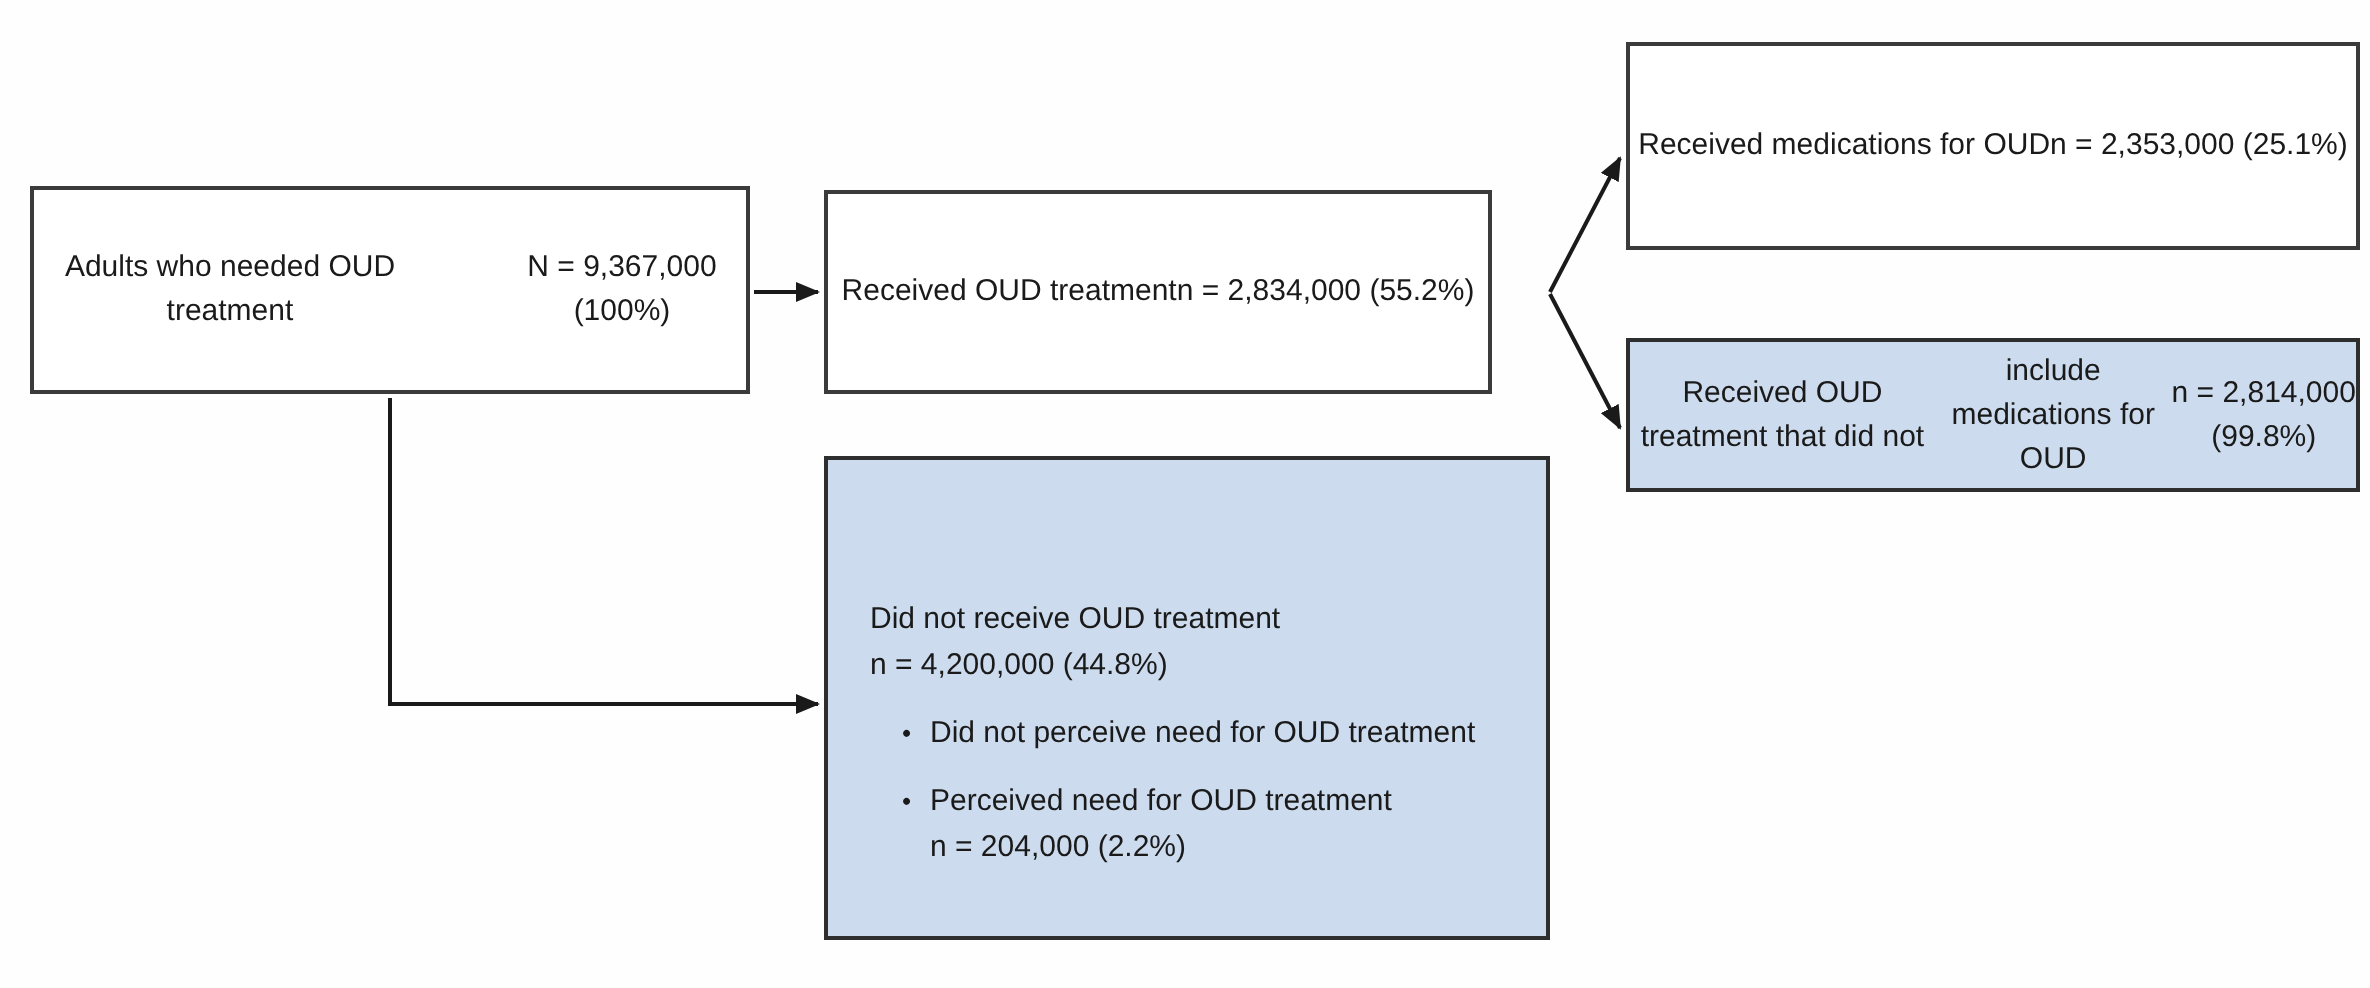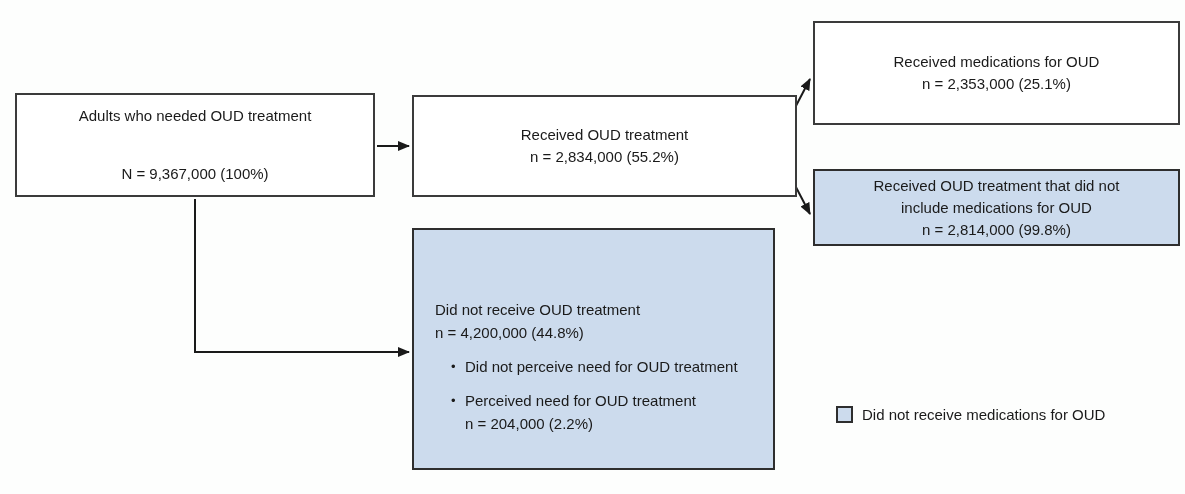--- a/index.html
+++ b/index.html
@@ -26,31 +26,31 @@
     position: absolute;
     box-sizing: border-box;
     border: 2px solid #3b3b3b;
     background: #ffffff;
     font-size: 15px;
     line-height: 22px;
     color: #1a1a1a;
   }
   .box.centered {
     display: flex;
-    flex-direction: column;
+    flex-direction: row;
     align-items: center;
     justify-content: center;
     text-align: center;
   }
   .box.highlight {
     background: #ccdbed;
     border-color: #2e2e2e;
   }
   #box-needed        { left: 15px;  top: 93px;  width: 360px; height: 104px; gap: 36px; }
-  #box-received      { left: 412px; top: 95px;  width: 385px; height: 102px; }
+  #box-received      { left: 412px; top: 95px;  width: 334px; height: 102px; }
   #box-medications   { left: 813px; top: 21px;  width: 367px; height: 104px; }
   #box-no-medications{ left: 813px; top: 169px; width: 367px; height: 77px; }
   #box-untreated {
     left: 412px; top: 228px; width: 363px; height: 242px;
     padding: 68px 18px 0 21px;
     line-height: 23px;
   }
   .bullet-row {
     display: flex;
     align-items: flex-start;
@@ -133,18 +133,14 @@
 
     <div class="bullet-row">
       <span class="bullet-dot">•</span>
       <div>
         <div>Perceived need for OUD treatment</div>
         <div>n = 204,000 (2.2%)</div>
       </div>
     </div>
   </div>
 
-  <div class="legend">
-    <span class="legend-swatch"></span>
-    <span>Did not receive medications for OUD</span>
-  </div>
 
 </div>
 
 </body></html>

